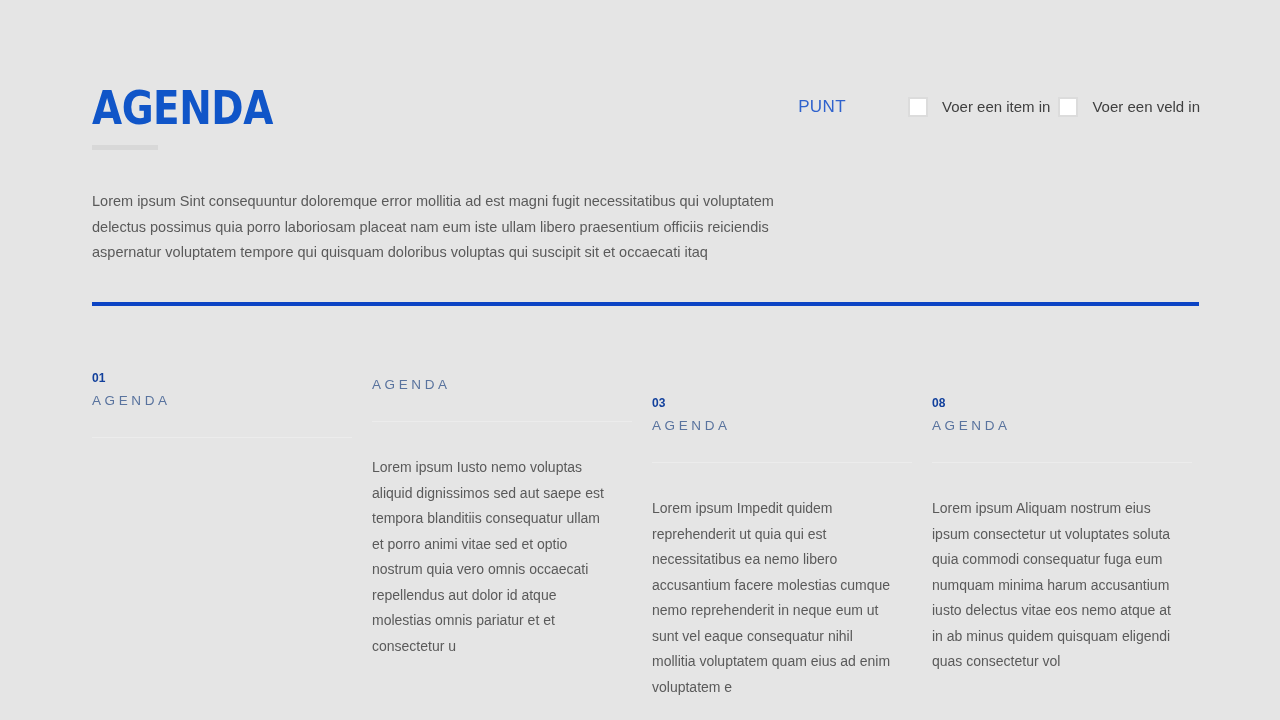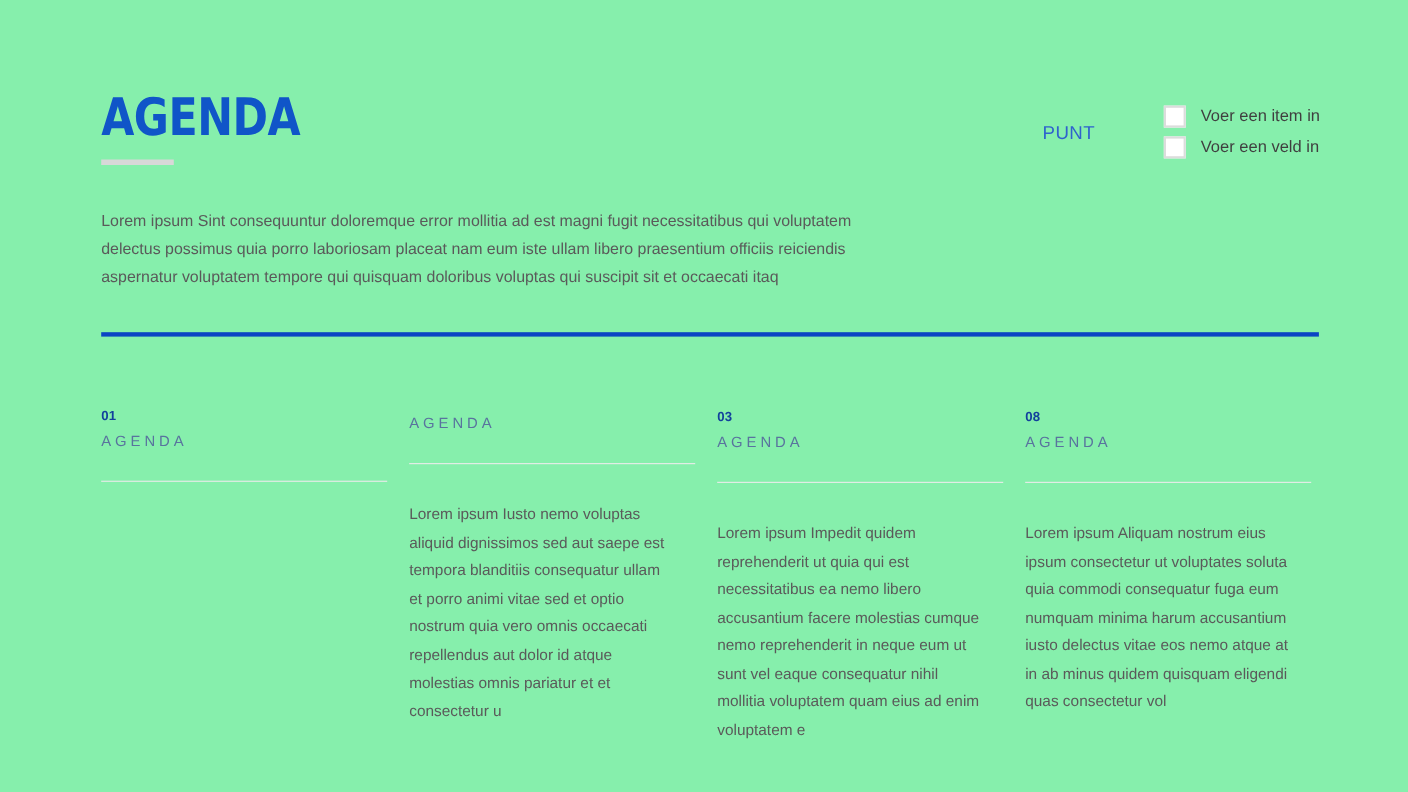--- a/index.html
+++ b/index.html
@@ -12,21 +12,21 @@
     background: #ffffff;
     font-family: "Liberation Sans", sans-serif;
     overflow: hidden;
     position: relative;
     -webkit-font-smoothing: antialiased;
   }
 
   .slide {
     position: absolute;
     inset: 0;
-    background: #86efac;
+    background: #e5e5e5;
   }
 
   
   .header {
     position: absolute;
     left: 92px;
     top: 84px;
     right: 80px;
     height: 80px;
   }
@@ -70,21 +70,21 @@
     color: #2f62cd;
     letter-spacing: 0.4px;
     line-height: 20px;
     padding-top: 1px;
     white-space: nowrap;
     margin-right: 62px;
   }
 
   .checkbox-list {
     display: flex;
-    flex-direction: column;
+    flex-direction: row;
     gap: 8px;
     padding-top: 0px;
   }
 
   .checkbox-row {
     display: flex;
     align-items: center;
     gap: 14px;
     height: 20px;
   }
@@ -168,20 +168,21 @@
 
   .col-body {
     margin-top: 33px;
     font-size: 14px;
     line-height: 25.5px;
     color: #5a5a5a;
   }
 
   .col-offset {
     padding-top: 1px;
+    margin-top: 24px;
   }
 </style>
 </head>
 <body>
 
 <div class="slide">
 
   <div class="header">
 
     <div class="title-block">

